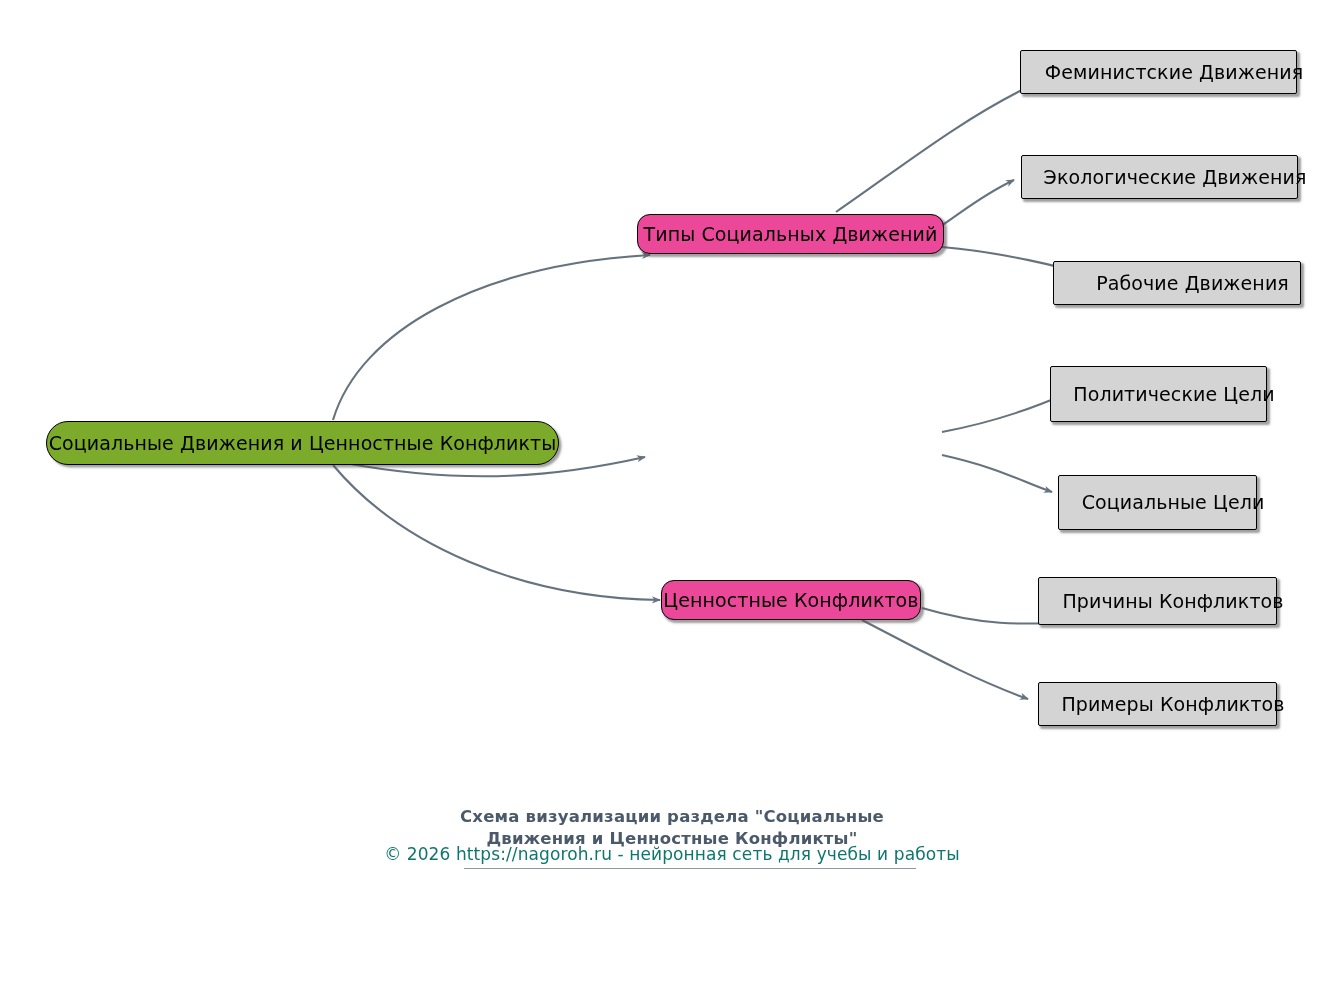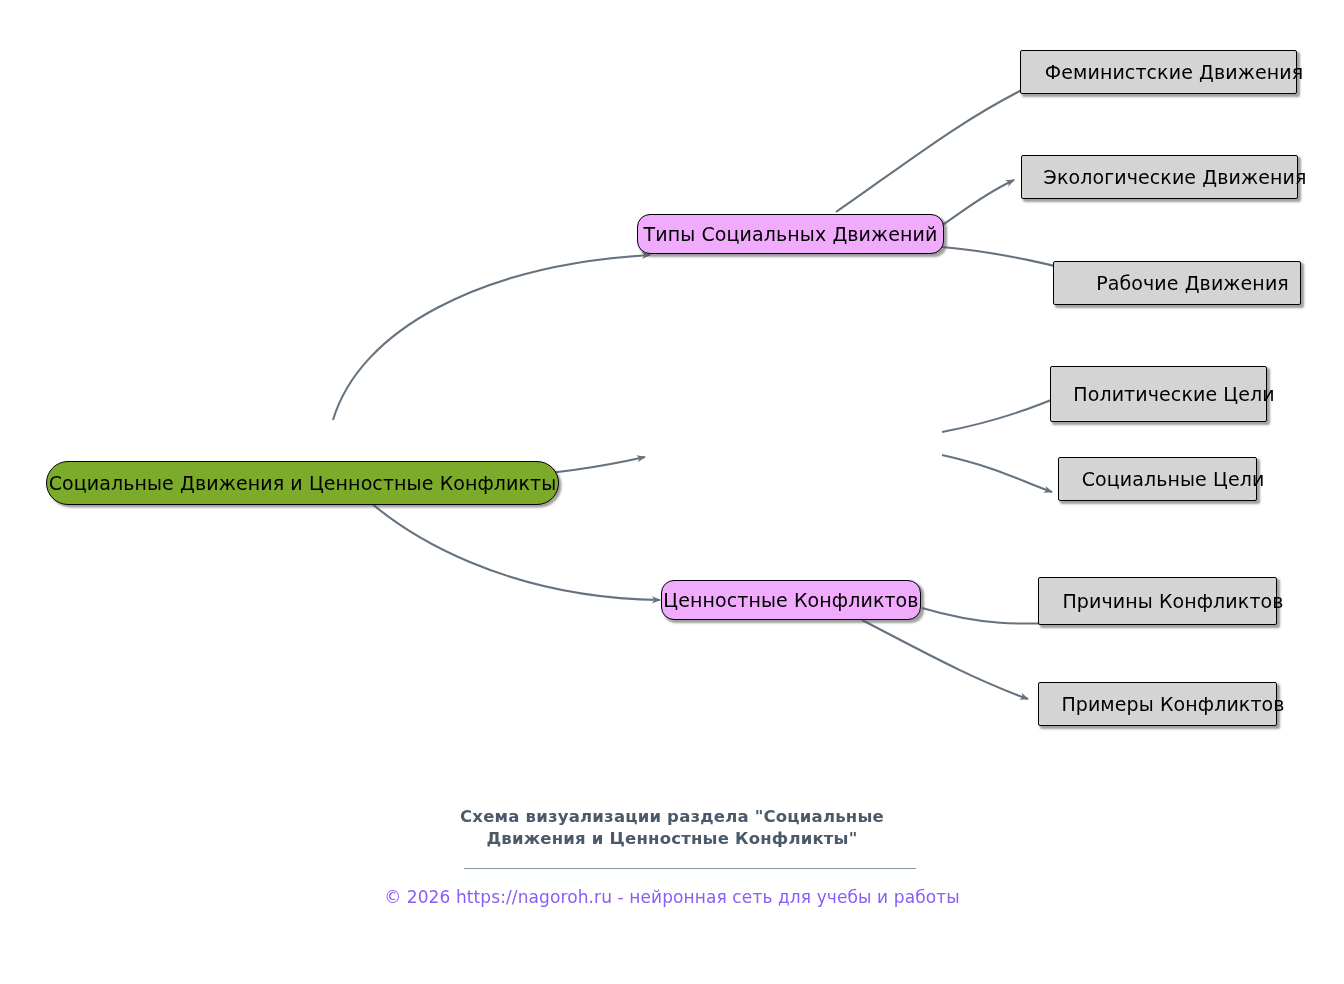--- a/index.html
+++ b/index.html
@@ -39,24 +39,23 @@
     color: #000000;
     font-size: 19px;
     line-height: 1;
     white-space: nowrap;
     letter-spacing: 0.1px;
     box-shadow: 2.5px 2.5px 2.2px rgba(80,80,80,0.55);
   }
   .node-root {
     background: #7cab2b;
     border-radius: 22px;
-    margin-top: 40px;
   }
   .node-branch {
-    background: #f0abfc;
+    background: #ec4899;
     border-radius: 13px;
   }
   .node-leaf {
     background: #d4d4d4;
     border-radius: 2px;
     padding-left: 31px;
   }
   .footer {
     position: absolute;
     left: 0;
@@ -73,22 +72,22 @@
   }
   .footer-rule {
     position: absolute;
     left: 464px;
     top: 868px;
     width: 452px;
     height: 0;
     border-top: 1.4px solid #8a98a6;
   }
   .footer-credit {
-    top: 885px;
-    color: #8b5cf6;
+    top: 842px;
+    color: #0f766e;
     font-size: 17px;
     line-height: 24px;
     letter-spacing: 0.1px;
   }
 </style>
 </head>
 <body>
 
 <div id="canvas">
 
@@ -138,21 +137,21 @@
   </div>
 
   <div class="node node-leaf" style="left:1053px; top:261px; width:248px; height:44px;justify-content:center;">
     <span>Рабочие Движения</span>
   </div>
 
   <div class="node node-leaf" style="left:1050px; top:366px; width:217px; height:56px;">
     <span>Политические Цели</span>
   </div>
 
-  <div class="node node-leaf" style="left:1058px; top:457px; width:199px; height:44px;text-align:center;">
+  <div class="node node-leaf" style="left:1058px; top:475px; width:199px; height:55px;text-align:center;">
     <span>Социальные Цели</span>
   </div>
 
   <div class="node node-leaf" style="left:1038px; top:577px; width:239px; height:48px;">
     <span>Причины Конфликтов</span>
   </div>
 
   <div class="node node-leaf" style="left:1038px; top:682px; width:239px; height:44px;">
     <span>Примеры Конфликтов</span>
   </div>

